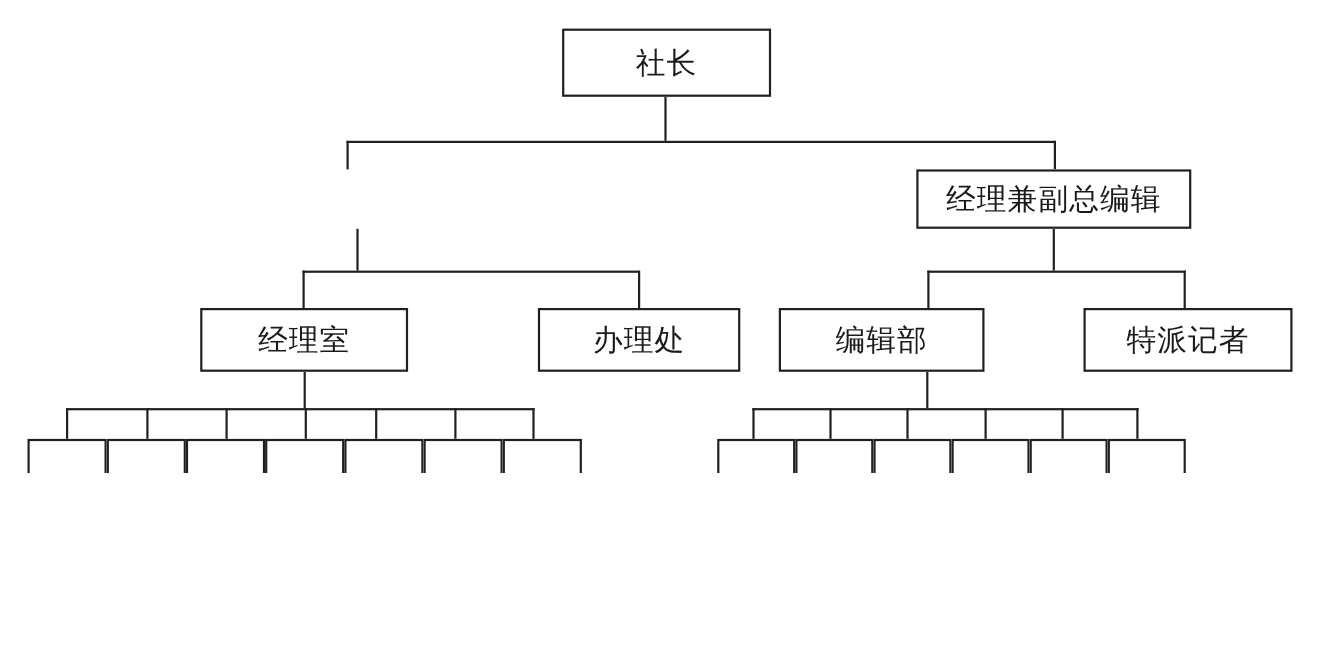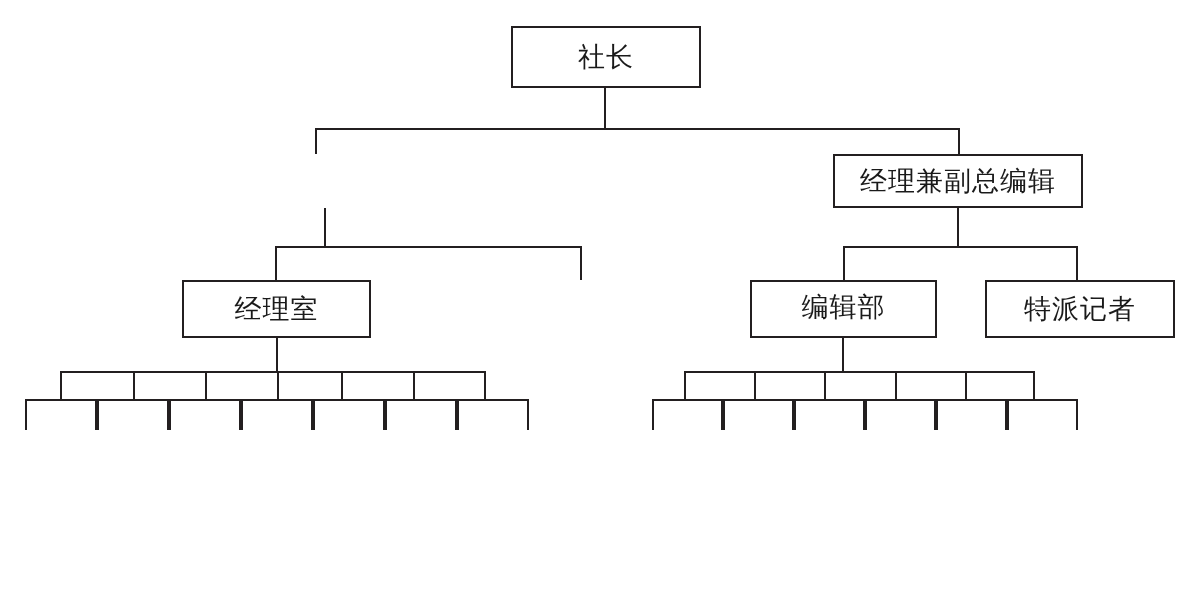--- a/index.html
+++ b/index.html
@@ -100,21 +100,24 @@
   <div class="vline" style="left:580px; top:246px; height:34px;"></div>
 
   <div class="vline" style="left:957px; top:208px; height:38px;"></div>
   <div class="hline" style="left:843px; top:246px; width:235px;"></div>
   <div class="vline" style="left:843px; top:246px; height:34px;"></div>
   <div class="vline" style="left:1076px; top:246px; height:34px;"></div>
 
   <div class="node" style="left:182px; top:280px; width:189px; height:58px;justify-content:center;">
     <span class="label">经理室</span>
   </div>
-  <div class="node" style="left:750px; top:280px; width:187px; height:58px;font-family:Liberation Mono, monospace;">
+  <div class="node" style="left:489px; top:280px; width:184px; height:58px;">
+    <span class="label">办理处</span>
+  </div>
+  <div class="node" style="left:708px; top:280px; width:187px; height:58px;">
     <span class="label">编辑部</span>
   </div>
   <div class="node" style="left:985px; top:280px; width:190px; height:58px;align-items:center;">
     <span class="label">特派记者</span>
   </div>
 
   <div class="vline" style="left:276px; top:338px; height:33px;"></div>
   <div class="hline" style="left:60px; top:371px; width:426px;"></div>
   <div class="vline" style="left:60px; top:371px; height:28px;"></div>
   <div class="vline-thin" style="left:133px; top:371px; height:28px;"></div>

